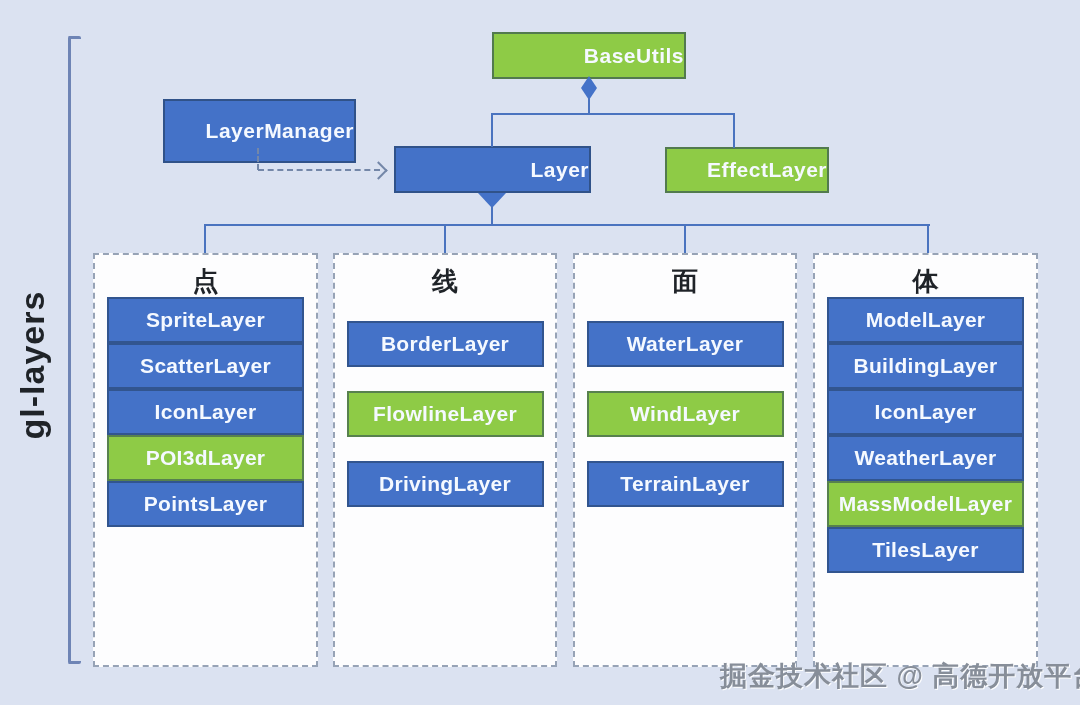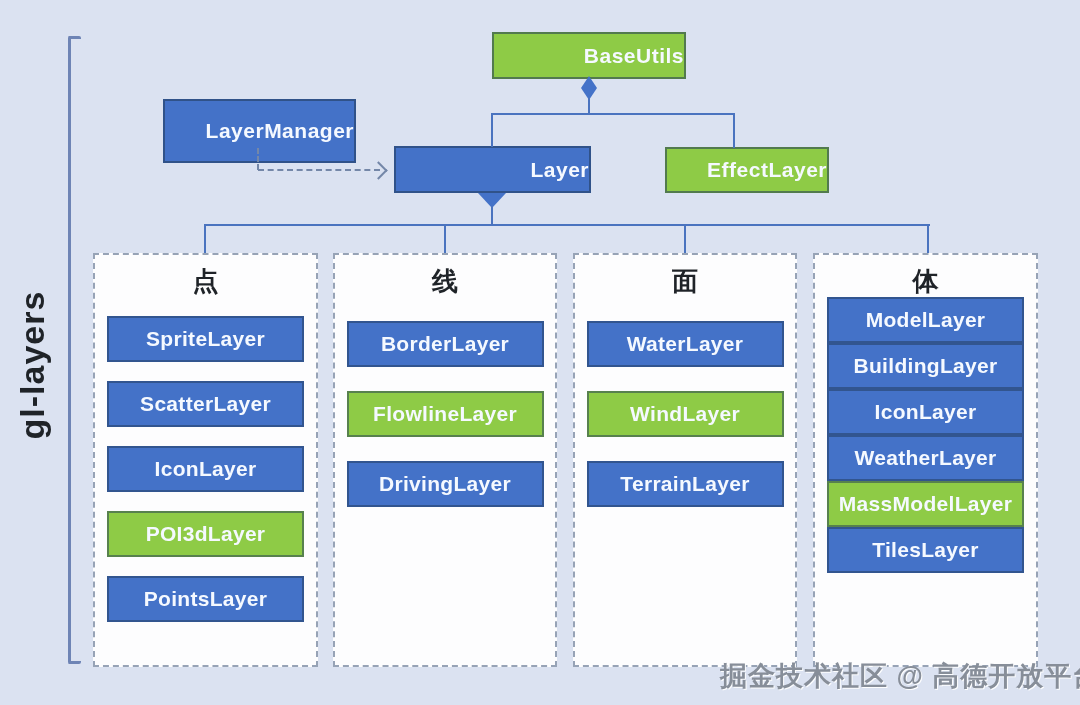--- a/index.html
+++ b/index.html
@@ -73,21 +73,21 @@
     font-size:26px;font-weight:bold;color:var(--header-text,#1f2328);
     line-height:32px;
   }
   .item{
     width:197px;height:46px;flex:0 0 46px;
     display:flex;align-items:center;justify-content:center;
     color:#f5f9ff;font-size:21px;font-weight:bold;letter-spacing:.3px;
     border:2px solid rgba(32,56,86,.5);
     box-sizing:border-box;
   }
-  .col-gap-1 .item{margin-top:19px;}
+  .col-gap-1 .item{}
   .col-gap-1 .item:first-of-type{margin-top:14px;}
   .col-gap-2 .item{margin-top:24px;}
   .col-gap-2 .item:first-of-type{margin-top:14px;}
   .col-gap-4 .item{}
   .col-gap-4 .item:first-of-type{margin-top:14px;}
   
   .watermark{
     position:absolute;left:720px;top:658px;
     font-size:27px;font-weight:bold;color:var(--watermark,#878e99);
     text-shadow:1px 1px 0 rgba(255,255,255,.95);

